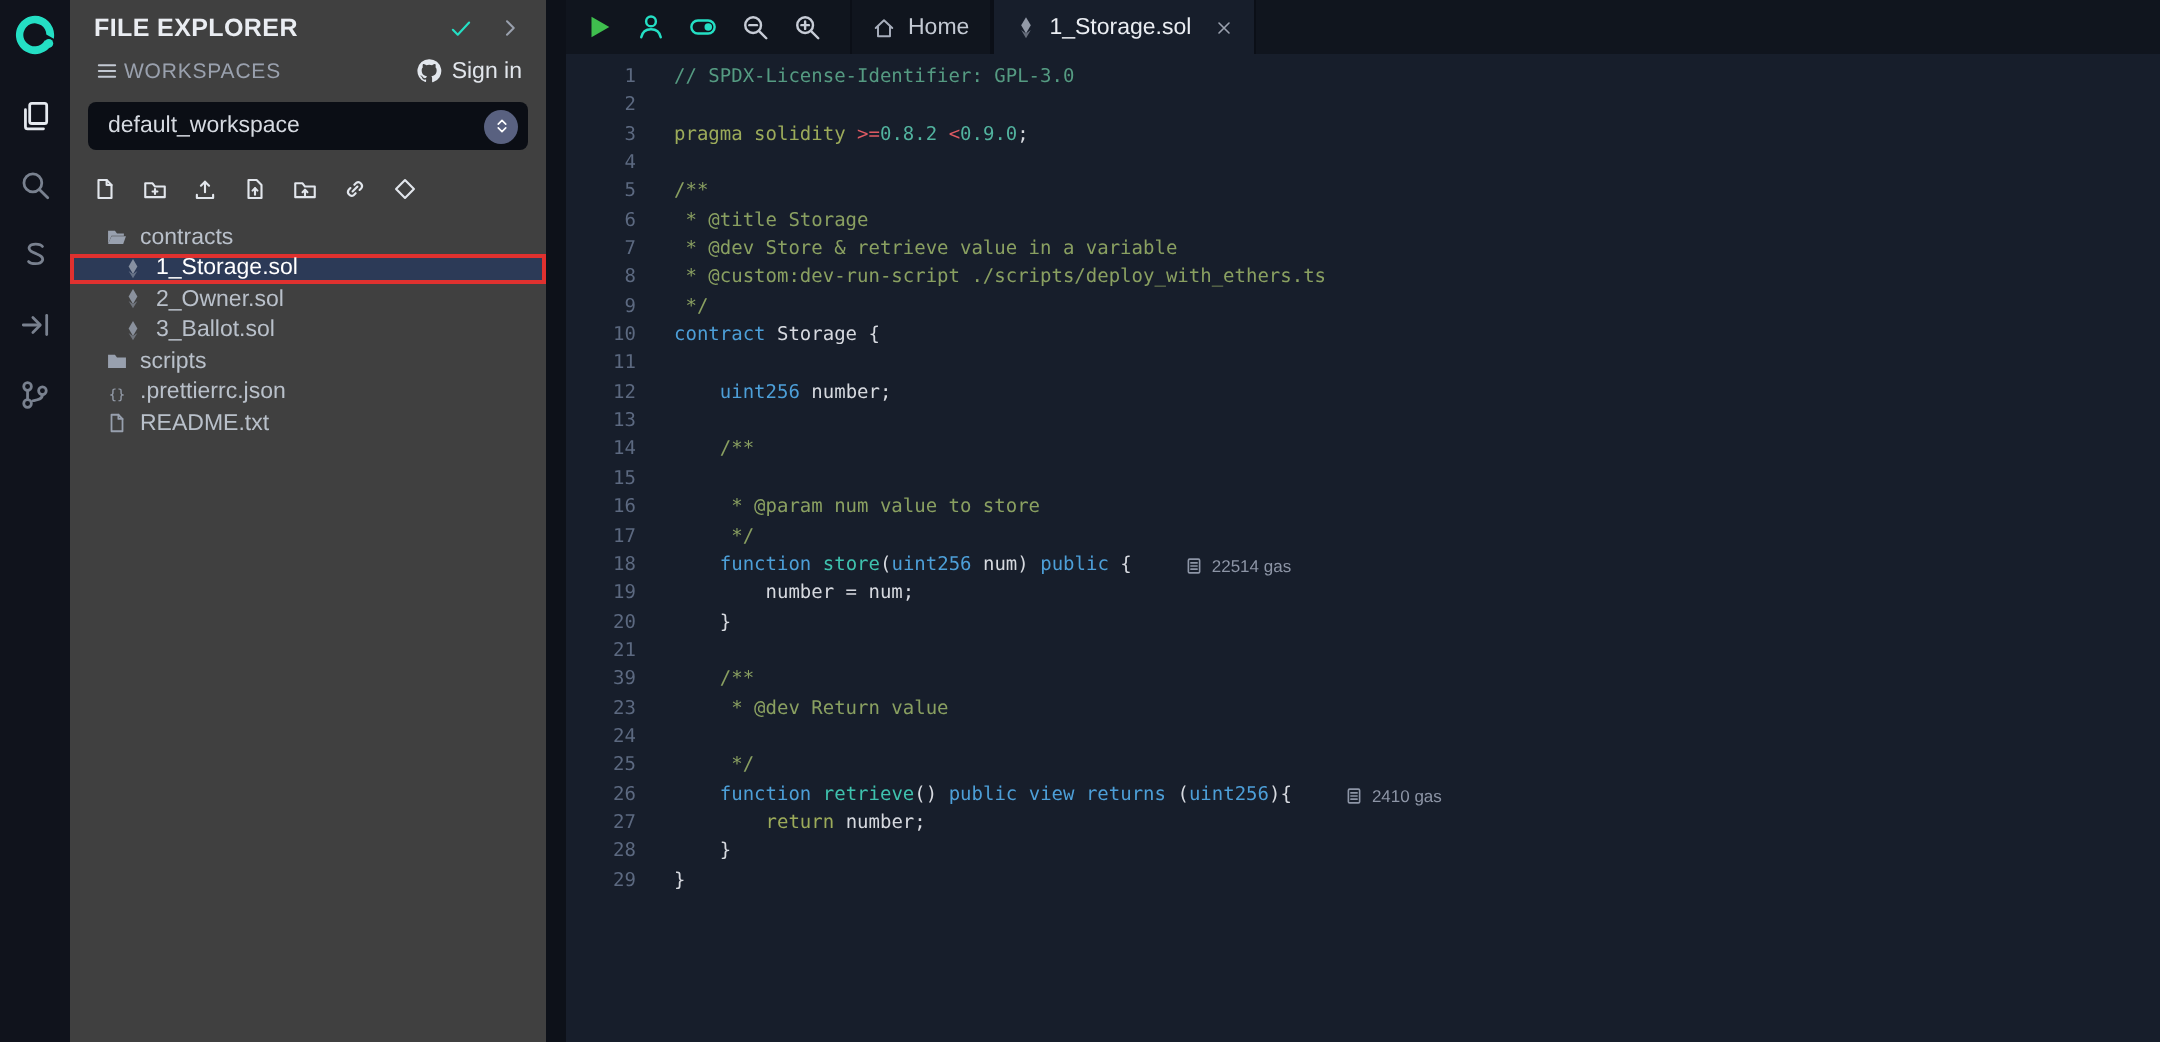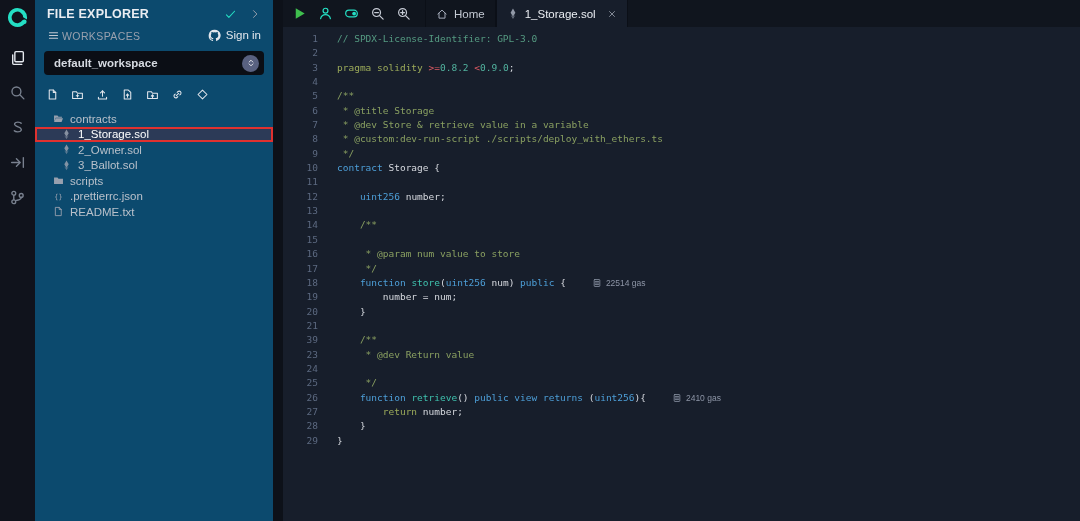--- a/index.html
+++ b/index.html
@@ -15,38 +15,38 @@
   .icon svg { display:block; }
 
   
   .activity-bar { width:35px; flex-shrink:0; background:#10131c; display:flex; flex-direction:column; align-items:center; padding-top:6px; }
   .ab-logo { width:24px; height:24px; margin-bottom:14px; cursor:pointer; }
   .ab-item { width:26px; height:26px; margin-bottom:9px; display:flex; align-items:center; justify-content:center; color:#79818f; cursor:pointer; }
   .ab-item.active { color:#e6eaf0; }
   .ab-item svg { width:17px; height:17px; }
 
   
-  .side-panel { width:238px; flex-shrink:0; background:#0c4a6e; display:flex; flex-direction:column; color:#c3c9d3; }
+  .side-panel { width:238px; flex-shrink:0; background:#404040; display:flex; flex-direction:column; color:#c3c9d3; }
   .panel-header { display:flex; align-items:center; padding:7px 12px 3px 12px; }
   .panel-title { flex:1; font-weight:bold; font-size:12.5px; color:#eaedf2; letter-spacing:.2px; }
   .hdr-check { color:#24dfc4; margin-right:12px; cursor:pointer; }
   .hdr-check svg { width:13px; height:13px; }
   .hdr-chevron { color:#9aa1ae; cursor:pointer; }
   .hdr-chevron svg { width:12px; height:12px; }
 
   .ws-row { display:flex; align-items:center; padding:5px 12px 3px 12px; }
   .ws-left { flex:1; display:flex; align-items:center; gap:2px; color:#9aa1ae; }
   .ws-burger { color:#c3c9d3; cursor:pointer; }
   .ws-burger svg { width:13px; height:13px; }
   .ws-label { font-size:10.5px; letter-spacing:.4px; }
-  .signin { display:flex; gap:5px; background:none; border:none; padding:0; color:#e2e6ec; font-size:11.5px; font-family:inherit; cursor:pointer; }
+  .signin { display:flex; align-items:center; gap:5px; background:none; border:none; padding:0; color:#e2e6ec; font-size:11.5px; font-family:inherit; cursor:pointer; }
   .signin svg { width:13px; height:13px; }
 
   .ws-select { margin:6px 9px 2px 9px; height:24px; background:#0b0e15; border-radius:4px; display:flex; align-items:center; padding:0 5px 0 10px; font-size:11.5px; color:#d6dae1; cursor:pointer; }
-  .ws-select-value { flex:1;font-weight:bold; }
+  .ws-select-value { flex:1; }
   .select-badge { width:17px; height:17px; border-radius:50%; background:#596180; color:#fff; display:flex; align-items:center; justify-content:center; }
   .select-badge svg { width:10px; height:10px; }
 
   .fx-toolbar { display:flex; align-items:center; gap:12px; padding:11px 11px 8px 11px; color:#e2e6ec; }
   .fx-btn { cursor:pointer; display:flex; }
   .fx-btn svg { width:13px; height:13px; }
 
   .tree { flex:1; padding-top:2px; overflow:hidden; }
   .tree-row { display:flex; align-items:center; gap:6px; height:15.5px; font-size:11.5px; color:#b9c0ca; cursor:pointer; white-space:nowrap; }
   .tree-row .icon { color:#98a0ae; }

